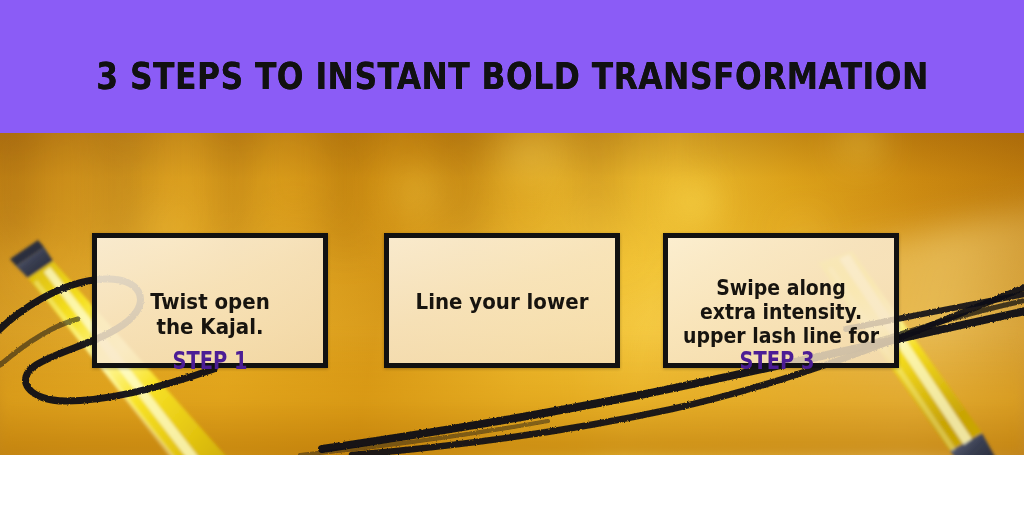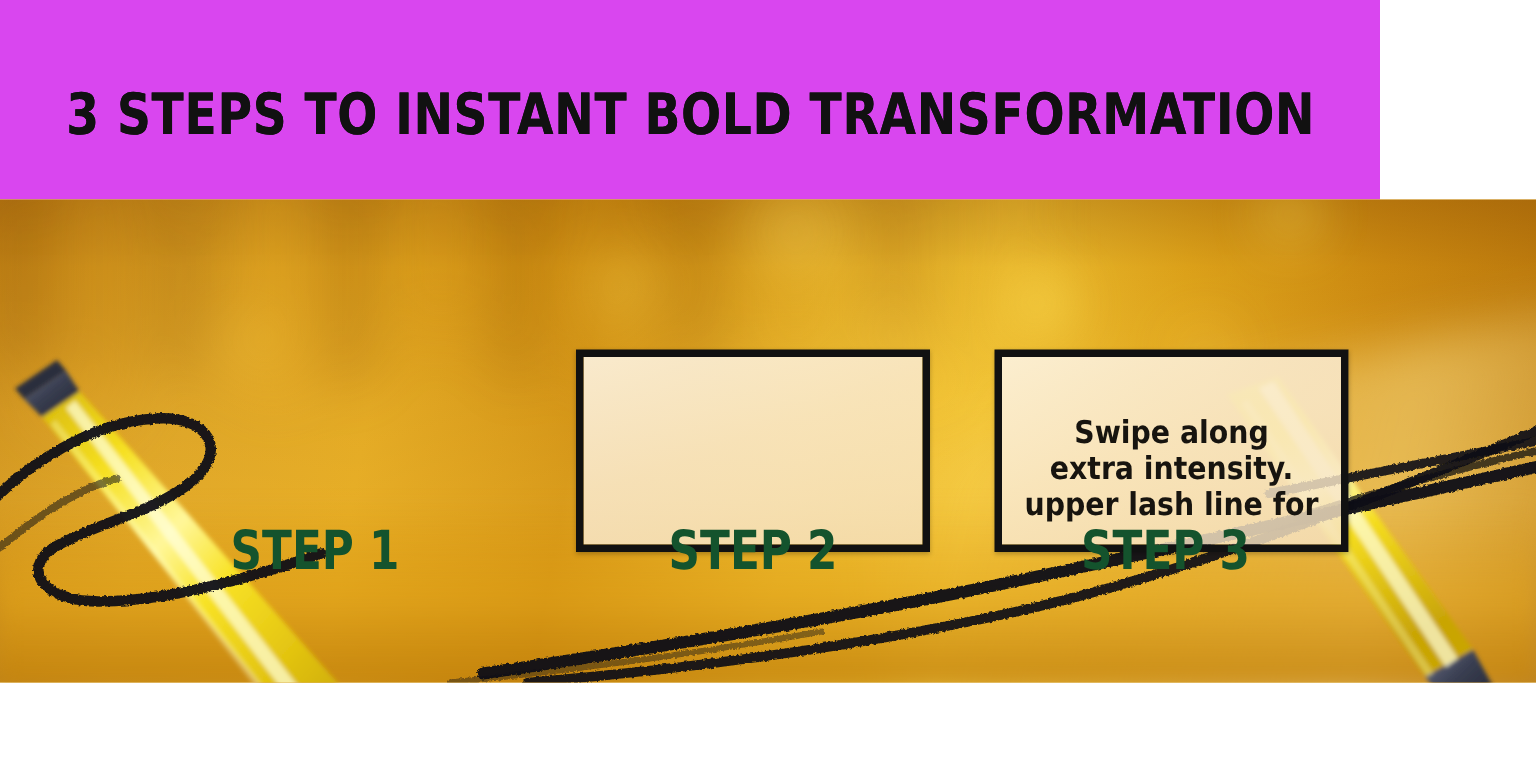--- a/index.html
+++ b/index.html
@@ -17,25 +17,25 @@
     position:relative;
     width:1024px;height:512px;
     background:#ffffff;
     overflow:hidden;
   }
 
   
   #headline{
     position:absolute;
     left:0;top:0;
-    width:920px;height:133px;
+    width:1024px;height:133px;
     display:flex;
     align-items:center;
     justify-content:center;
-    background:#d946ef;
+    background:#8b5cf6;
   }
   #headline .title-text{
     font-family:"Liberation Sans Narrow","DejaVu Sans Condensed","Liberation Sans",sans-serif;
     font-weight:700;
     font-size:38px;
     letter-spacing:0.5px;
     color:#111111;
     transform:scaleX(0.92);
     transform-origin:center;
     white-space:nowrap;
@@ -122,22 +122,22 @@
     font-weight:700;
     color:#17140f;
     line-height:1.14;
   }
   .step-head{
     position:absolute;
     left:50%;
     transform:translateX(-50%);
     font-family:"Liberation Sans Narrow","DejaVu Sans Condensed","Liberation Sans",sans-serif;
     font-weight:700;
-    font-size:36px;
-    color:#14532d;
+    font-size:24px;
+    color:#4c1d95;
     white-space:nowrap;
     padding:0 9px;
     z-index:6;
     letter-spacing:0px;
   }
   .step-head span{display:inline-block;transform:scaleX(0.9);transform-origin:center;}
   
   .head-mask{
     position:absolute;
     left:50%;
@@ -253,31 +253,35 @@
 
         <path d="M 352,322 C 470,312 580,296 672,276 C 790,250 900,206 1035,150" stroke-width="6.5" stroke-opacity=".92"></path>
 
         <path d="M 846,196 C 900,186 960,174 1030,160" stroke-width="6" stroke-opacity=".9"></path>
         <path d="M 864,212 C 916,196 974,178 1032,166" stroke-width="5" stroke-opacity=".75"></path>
 
         <path d="M 300,322 C 400,312 480,300 548,288" stroke-width="4" stroke-opacity=".45"></path>
       </g>
     </svg>
 
+    <div class="step-box" style="left:92px;top:100px;width:236px;height:135px;">
+      <div class="step-inner" style="top:51px;font-size:22px;">
+        <div>Twist open</div>
+        <div>the Kajal.</div>
+      </div>
+    </div>
     <div class="head-mask" style="left:210px;top:219px;width:118px;height:30px;background:transparent;"></div>
     <div class="step-head" style="left: 210px; top: 214px; background: transparent;">
       <span>STEP 1</span>
     </div>
 
     <div class="step-box" style="left:384px;top:100px;width:236px;height:135px;">
       <div class="step-inner" style="top:51px;font-size:22px;">
+        <div>Line your lower</div>
       </div>
-    </div>
-    <div class="step-head" style="left: 502px; top: 214px; background: transparent;">
-      <span>STEP 2</span>
     </div>
 
     <div class="step-box" style="left:663px;top:100px;width:236px;height:135px;">
       <div class="step-inner" style="top:39px;font-size:21px;">
         <div>Swipe along</div>
         <div>extra intensity.</div>
         <div>upper lash line for</div>
       </div>
     </div>
     <div class="step-head" style="left: 777px; top: 214px; background: transparent;">

